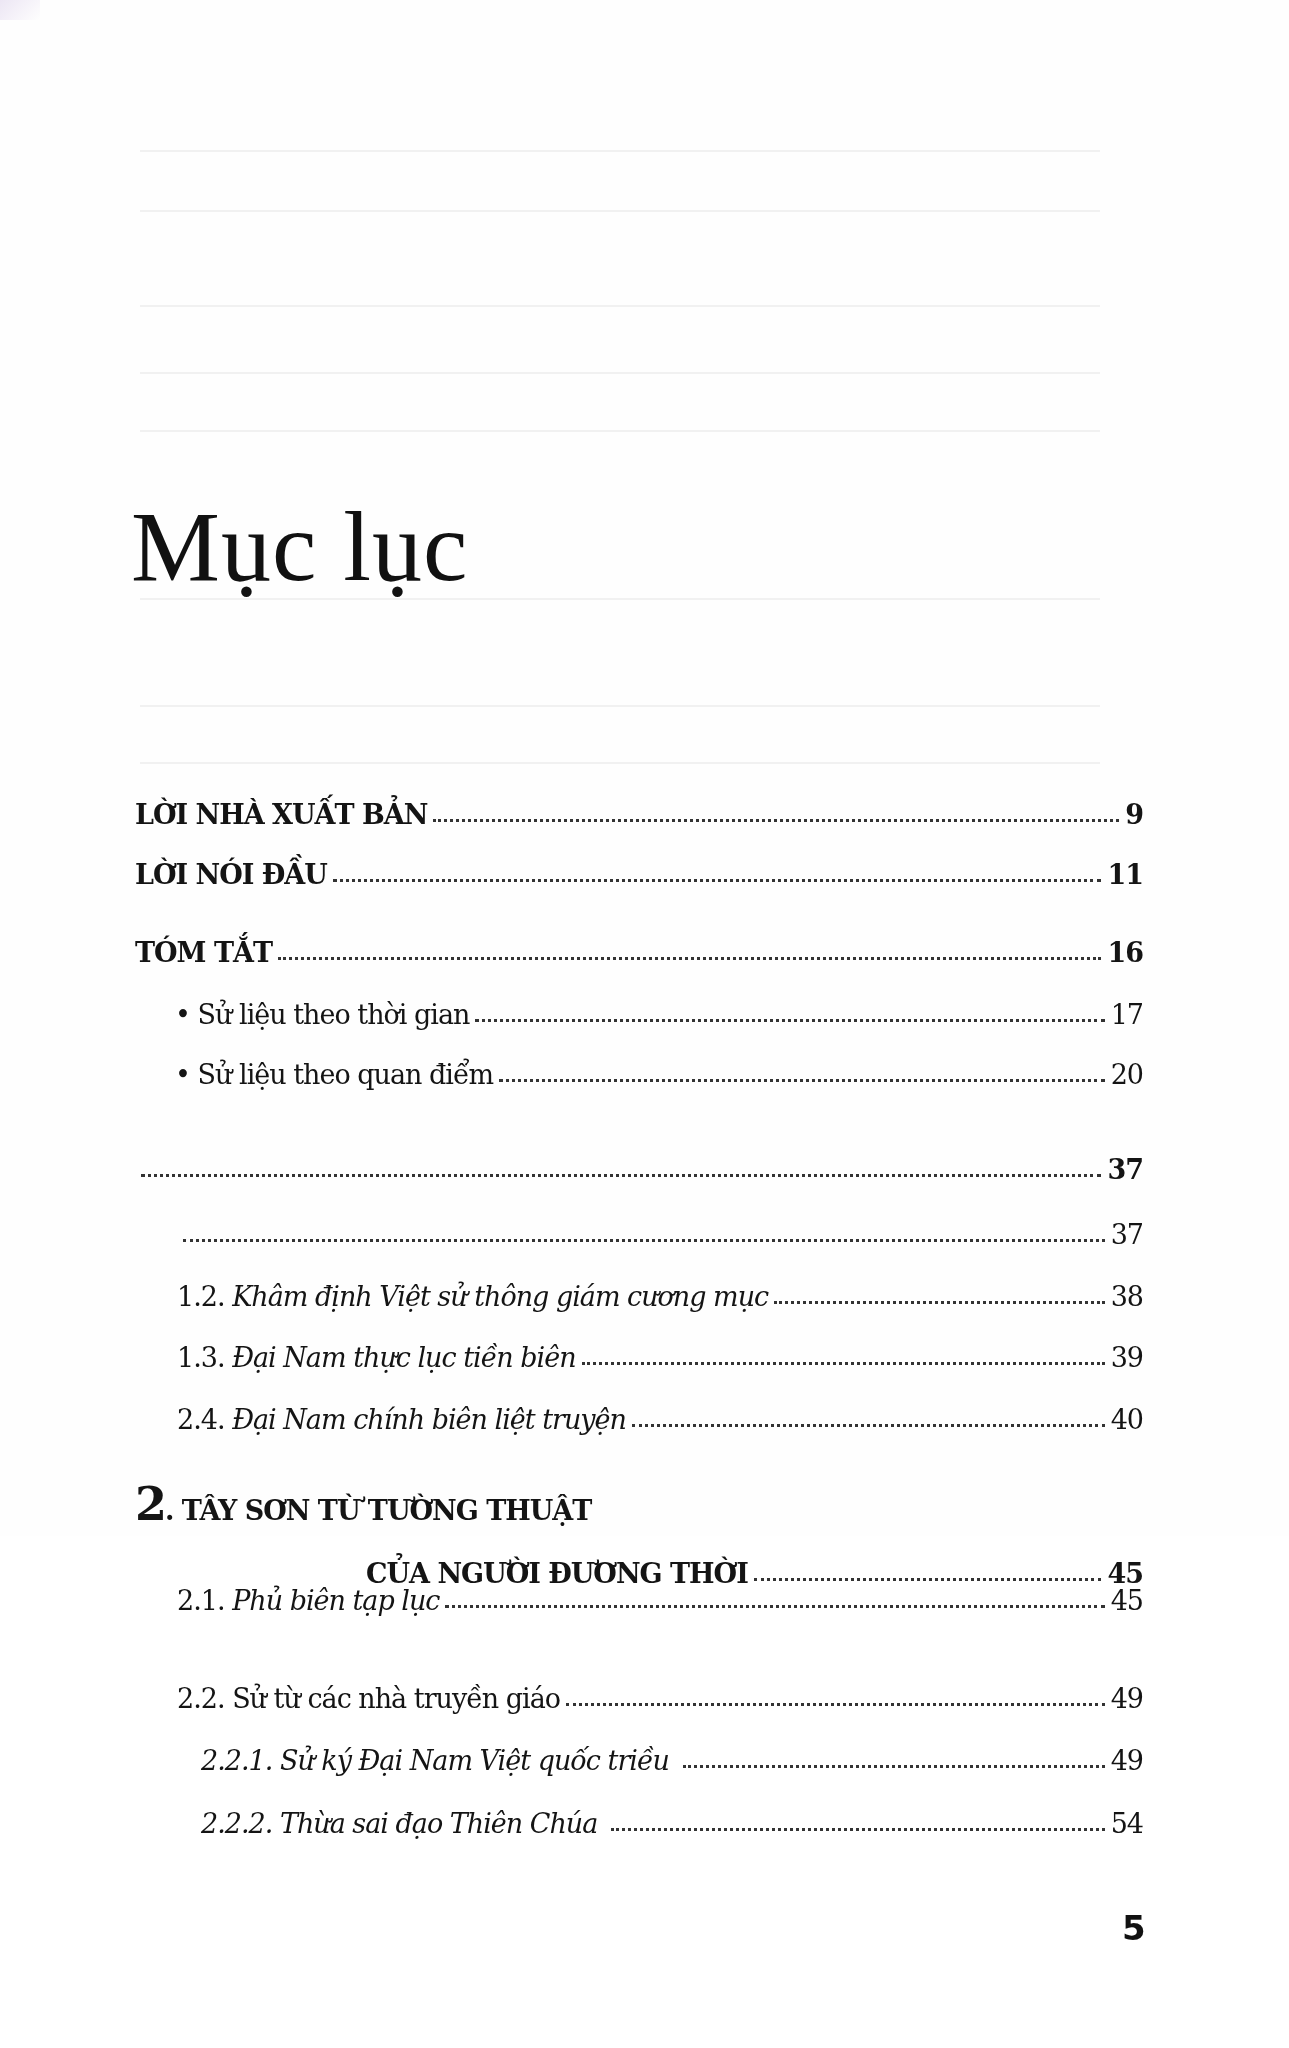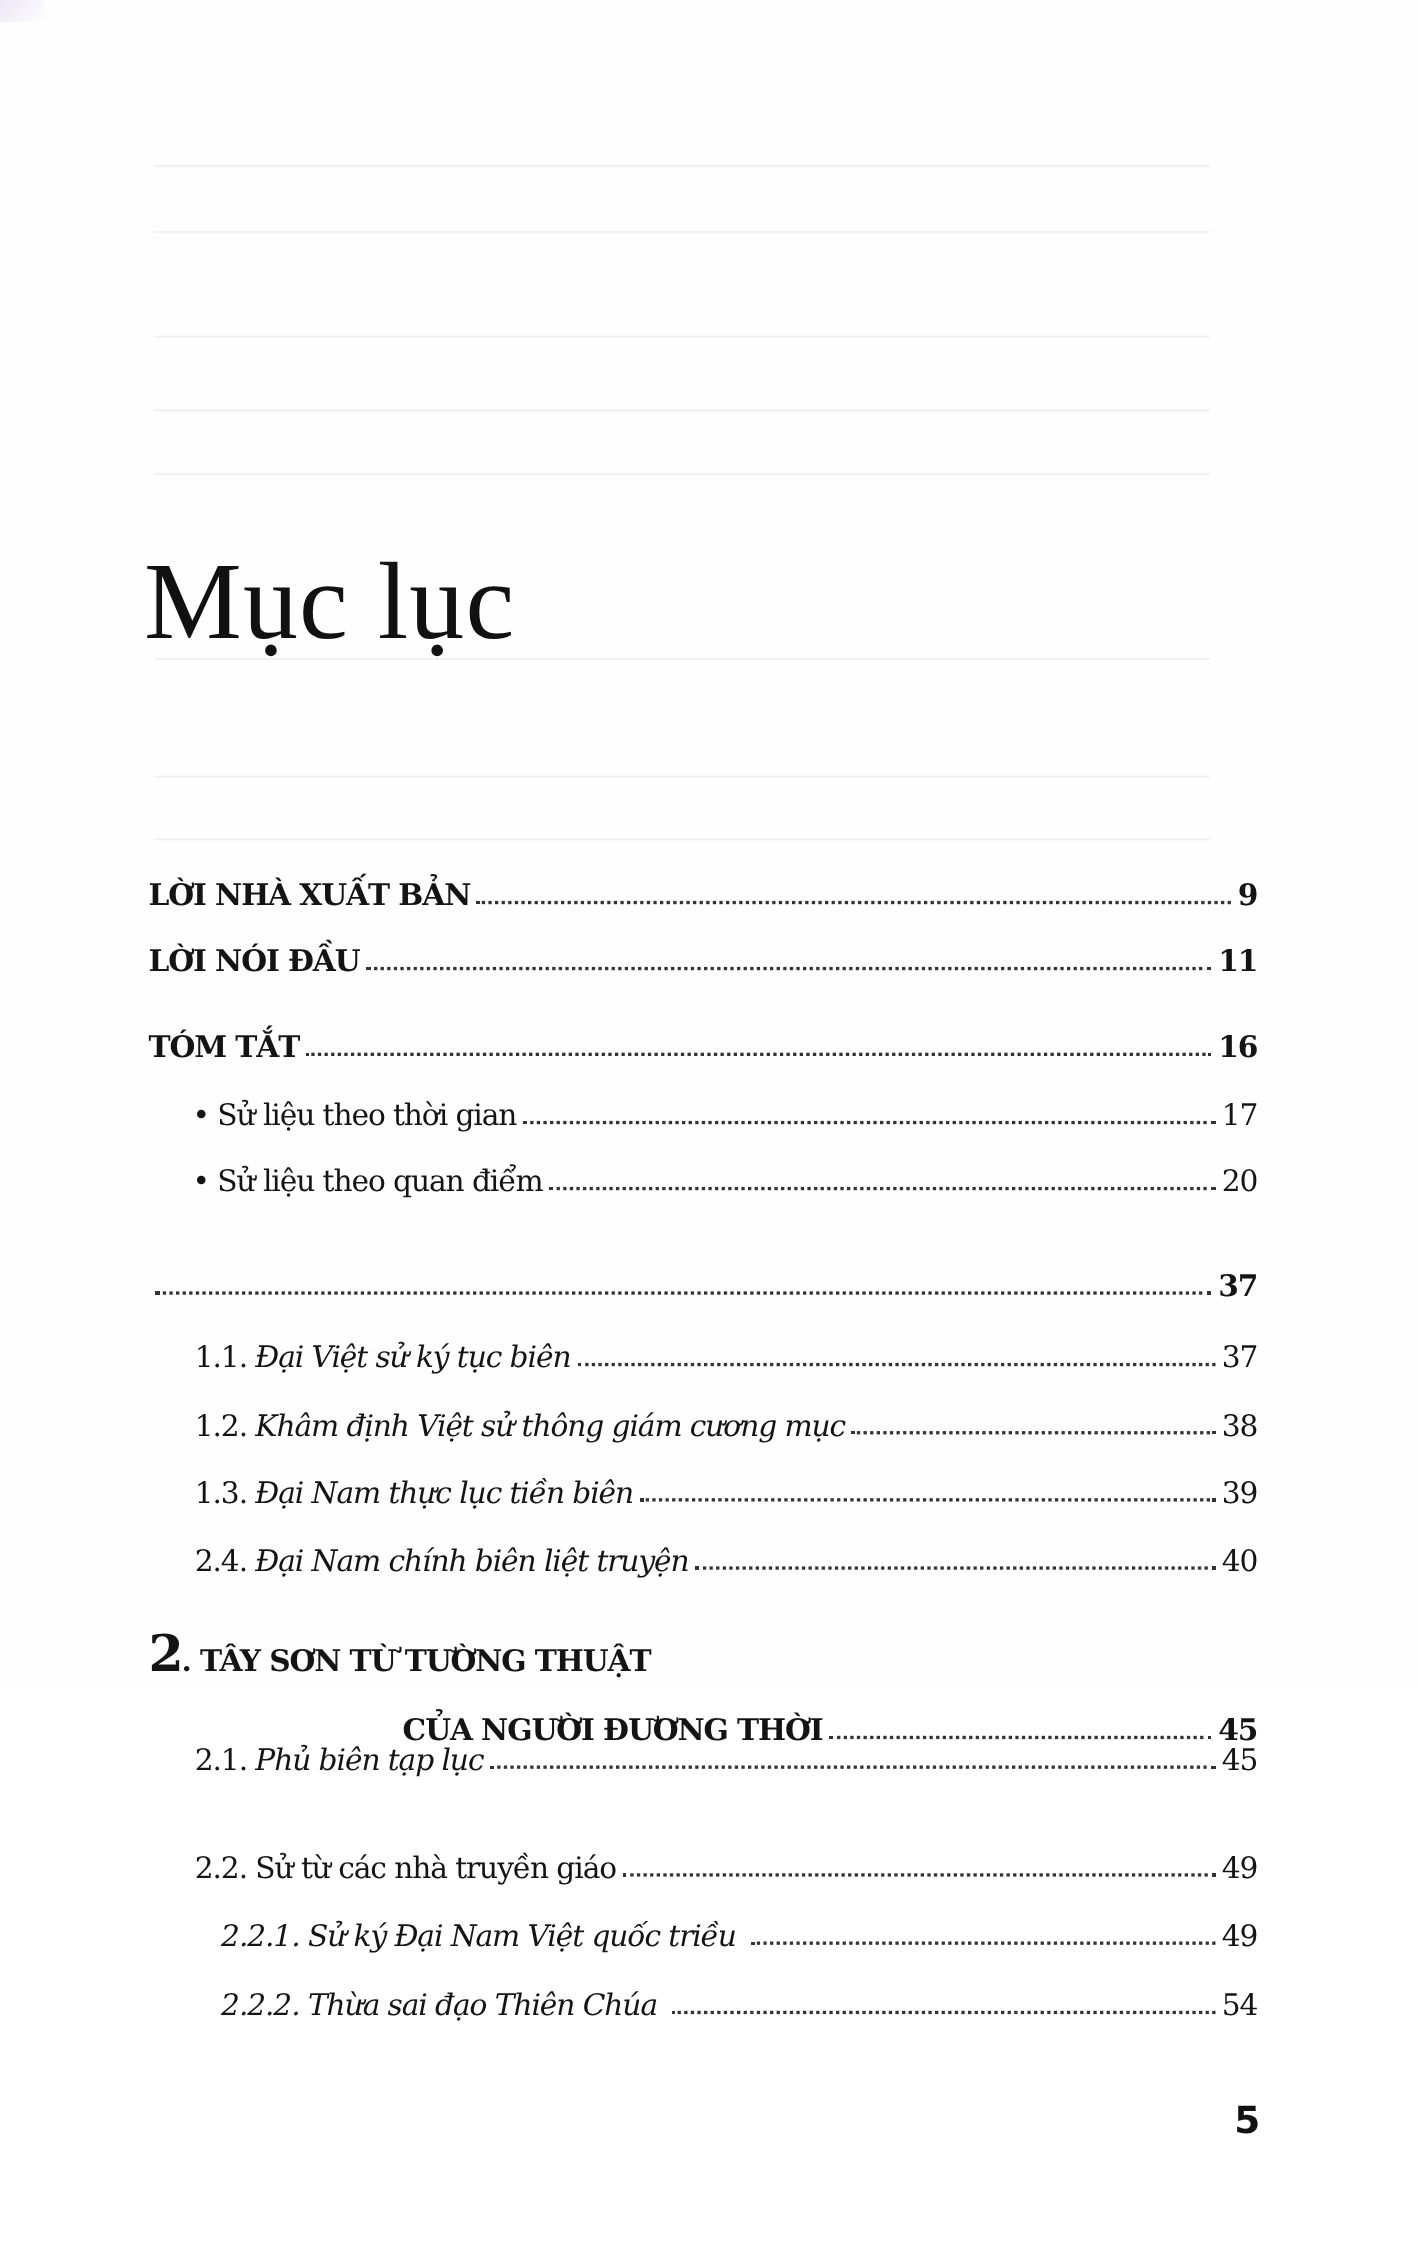--- a/index.html
+++ b/index.html
@@ -181,21 +181,20 @@
 
   <div class="toc-row lvl-top" style="top:1145px;">
     <span style="width:135px;flex:0 0 135px;"></span>
     <span class="toc-leader"></span>
     <span class="toc-page">37</span>
     <span style="width:146px;flex:0 0 146px;"></span>
   </div>
 
   <div class="toc-row lvl-sub" style="top:1210px;">
     <span style="width:177px;flex:0 0 177px;"></span>
-    <span class="toc-label"><span>1.1.</span> <span class="italic">Đại Việt sử ký tục biên</span></span>
     <span class="toc-leader"></span>
     <span class="toc-page">37</span>
     <span style="width:146px;flex:0 0 146px;"></span>
   </div>
 
   <div class="toc-row lvl-sub" style="top:1272px;">
     <span style="width:177px;flex:0 0 177px;"></span>
     <span class="toc-label"><span>1.2.</span> <span class="italic">Khâm định Việt sử thông giám cương mục</span></span>
     <span class="toc-leader"></span>
     <span class="toc-page">38</span>

